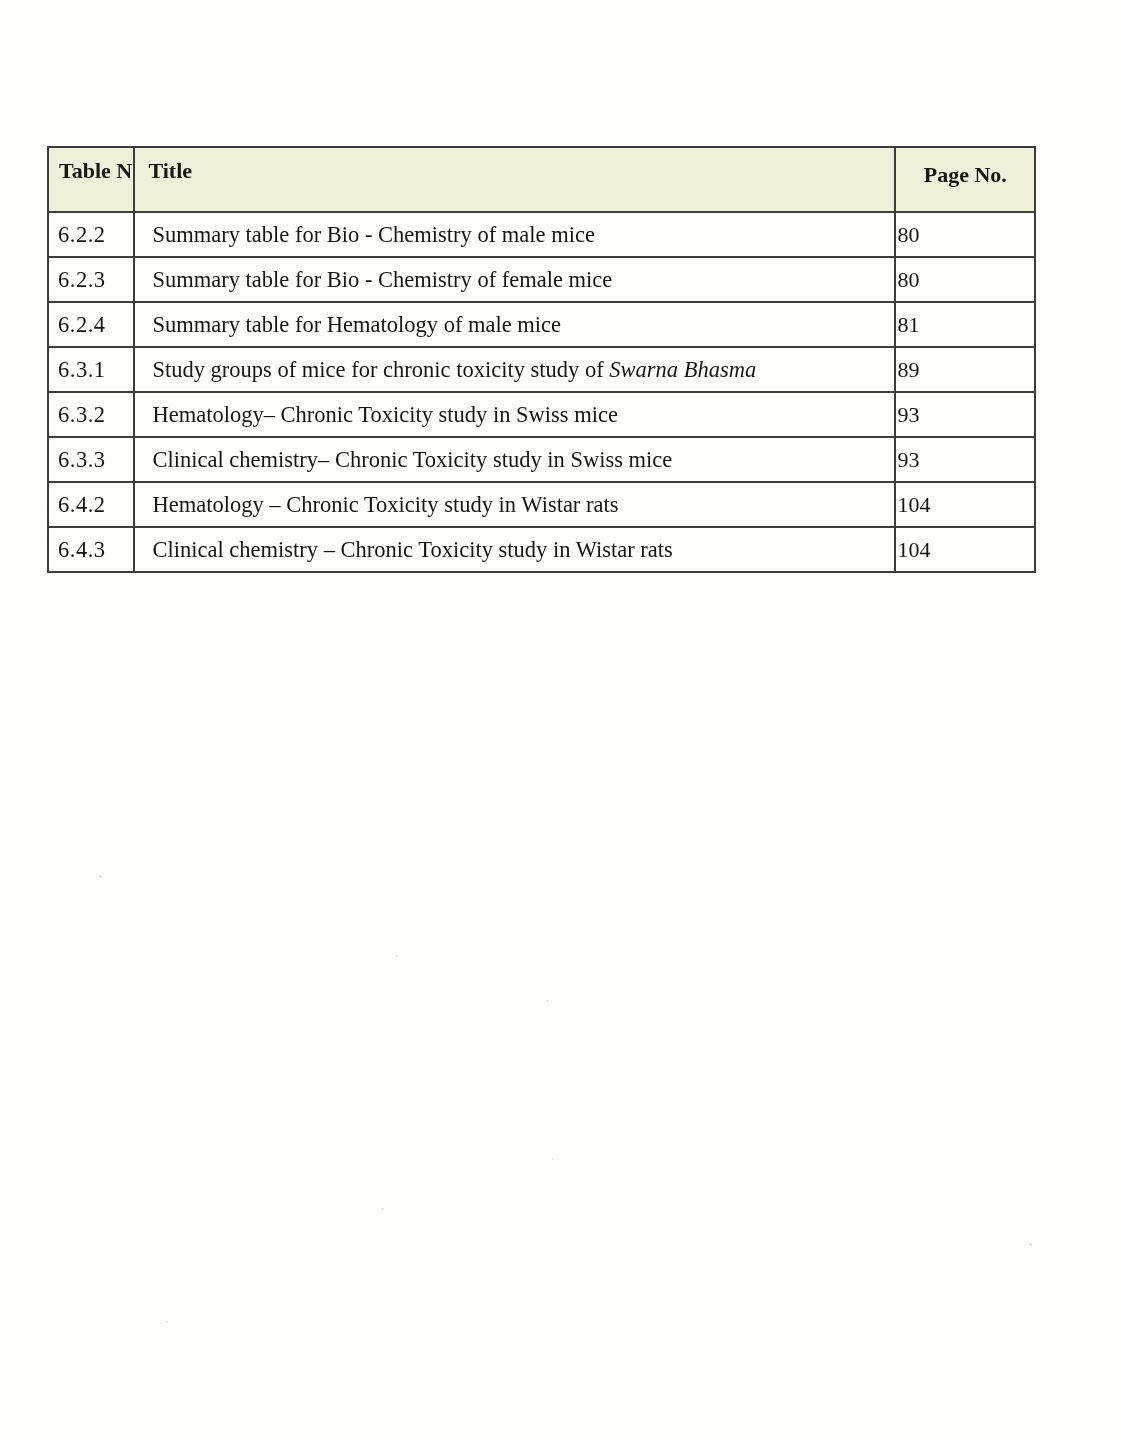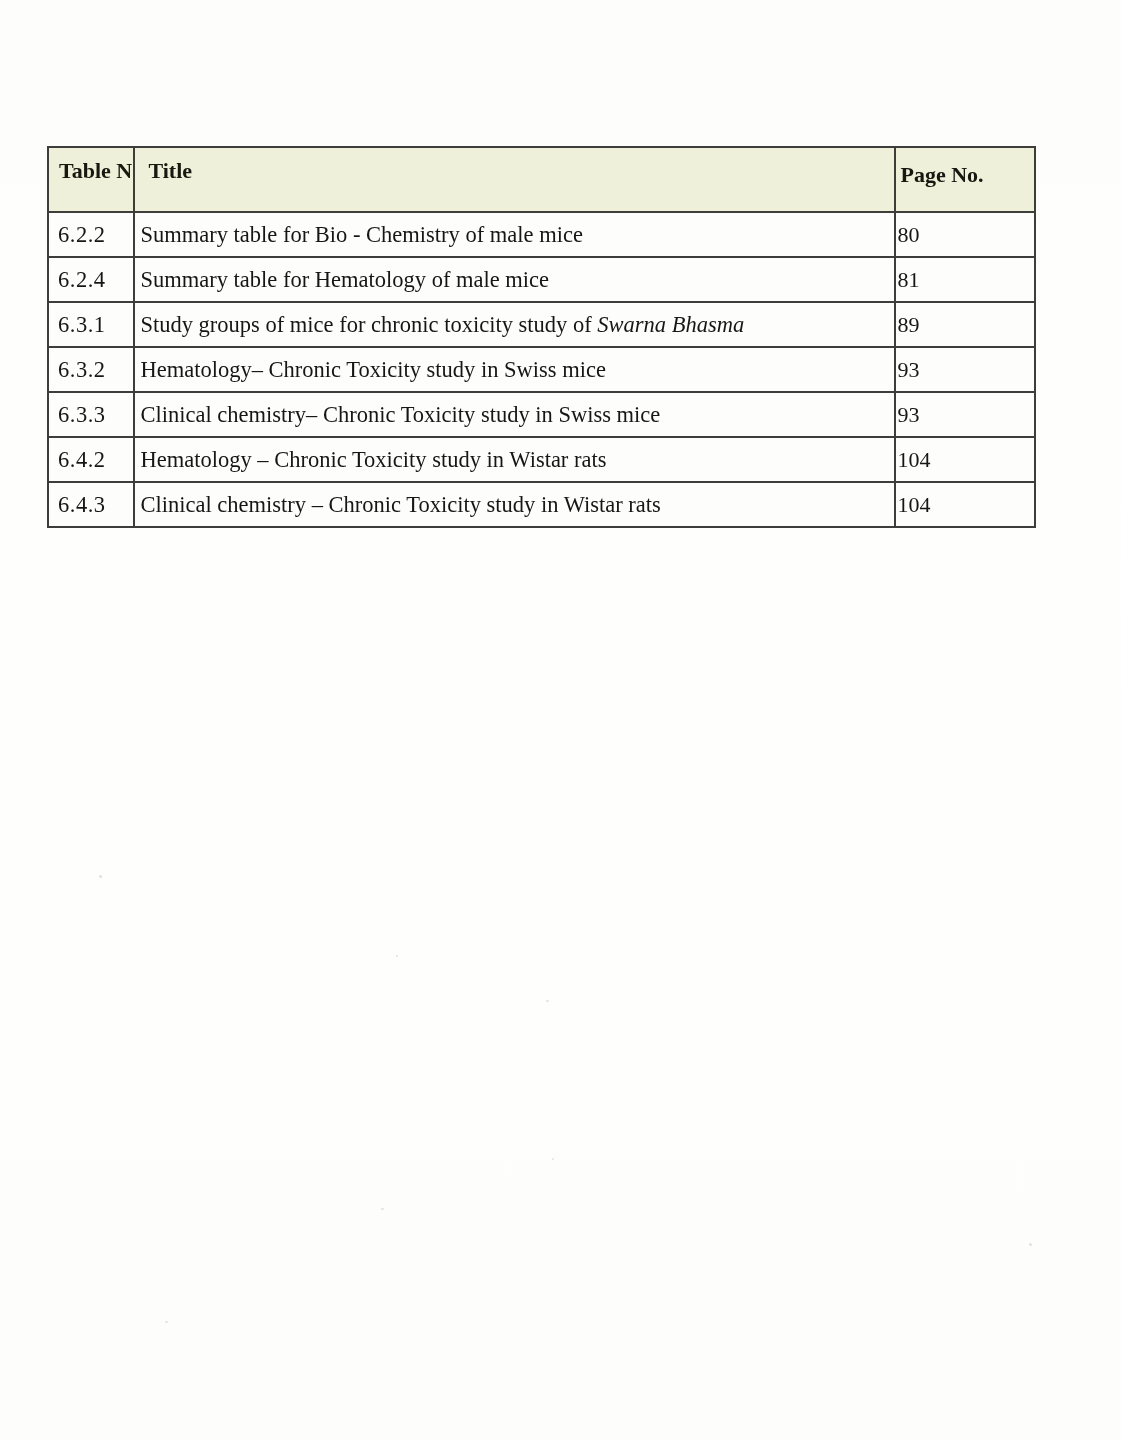--- a/index.html
+++ b/index.html
@@ -46,29 +46,29 @@
     font-weight: bold;
     text-align: left;
     vertical-align: top;
     padding: 9px 4px 4px 10px;
     color: #181811;
     white-space: normal;
     line-height: 1.27;
   }
   thead th.col-no    { width: 75px; }
   thead th.col-title { width: 660px; padding-left: 13px; }
-  thead th.col-page  { width: 121px; padding-left: 4px; padding-top: 13px; }
+  thead th.col-page  { width: 121px; text-align: center; padding-left: 4px; padding-top: 13px; }
   tbody td {
     height: 45px;
     font-size: 22.5px;
     vertical-align: middle;
     background: #fdfdfb;
   }
   tbody td.no    { padding-left: 9px;  letter-spacing: 0.5px; }
-  tbody td.title { padding-left: 5px; }
+  tbody td.title { padding-left: 17px; }
   tbody td.page  { text-align: left; font-size: 22px; }
   tbody td.title em {
     font-style: italic;
   }
   .speck {
     position: absolute;
     border-radius: 50%;
     background: #cfcfcb;
     opacity: 0.6;
   }
@@ -86,20 +86,25 @@
         <th class="col-page">Page No.</th>
       </tr>
     </thead>
     <tbody id="toc-body">
     <tr>
       <td class="no">6.2.2</td>
       <td class="title">Summary table for Bio - Chemistry of male mice</td>
       <td class="page">80</td>
     </tr>
 
+    <tr>
+      <td class="no">6.2.3</td>
+      <td class="title">Summary table for Bio - Chemistry of female mice</td>
+      <td class="page">80</td>
+    </tr>
 
     <tr>
       <td class="no">6.2.4</td>
       <td class="title">Summary table for Hematology of male mice</td>
       <td class="page">81</td>
     </tr>
 
 
     <tr>
       <td class="no">6.3.1</td>

